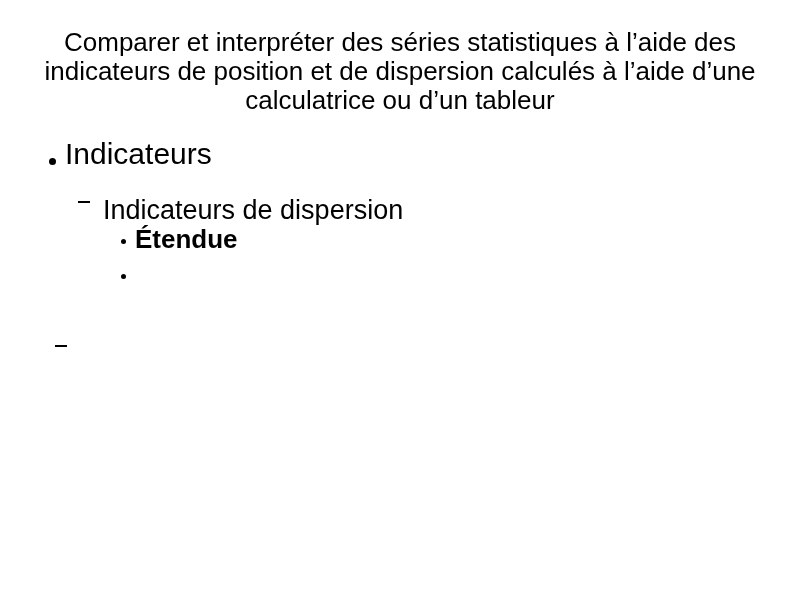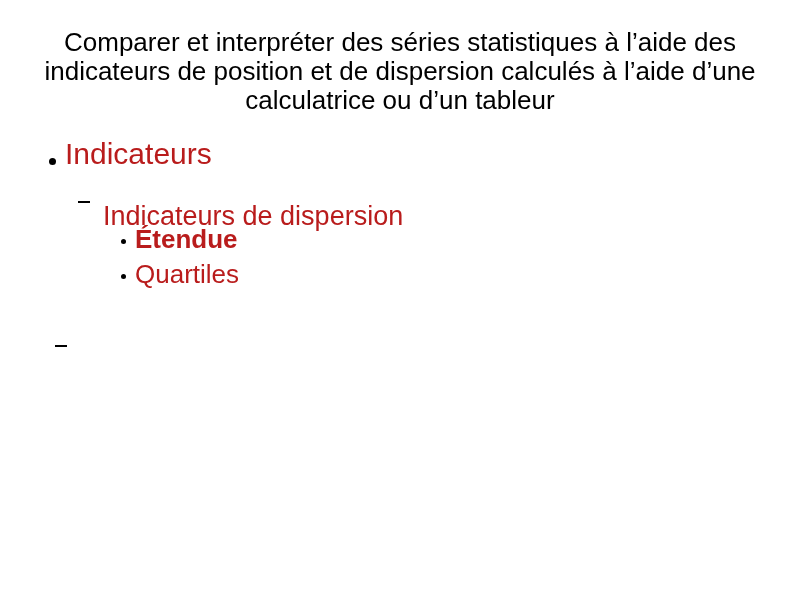--- a/index.html
+++ b/index.html
@@ -26,31 +26,31 @@
     margin: 0;
     font-size: 26px;
     font-weight: 400;
     line-height: 29px;
     text-align: center;
     color: #000000;
   }
   .txt {
     position: absolute;
     margin: 0;
-    color: #b91c1c;
+    color: #000000;
     white-space: nowrap;
   }
   .l1 {
     top: 136px;
     left: 65px;
     font-size: 30px;
     line-height: 36px;
   }
   .l2 {
-    top: 200px;
+    top: 194px;
     left: 103px;
     font-size: 27px;
     line-height: 32px;
   }
   .l3 {
     left: 135px;
     font-size: 26px;
     line-height: 28px;
   }
   .l3.etendue { top: 225px; font-weight: 700; }
@@ -91,17 +91,16 @@
   <span class="dot big"></span>
   <p class="txt l1">Indicateurs</p>
 
   <span class="dash l2d"></span>
   <p class="txt l2">Indicateurs de dispersion</p>
 
   <span class="dot sm e"></span>
   <p class="txt l3 etendue">Étendue</p>
 
   <span class="dot sm q"></span>
-  <p class="txt l3 quartiles">Quartiles</p>
 
   <span class="dash noted"></span>
 
 </div>
 
 </body></html>

